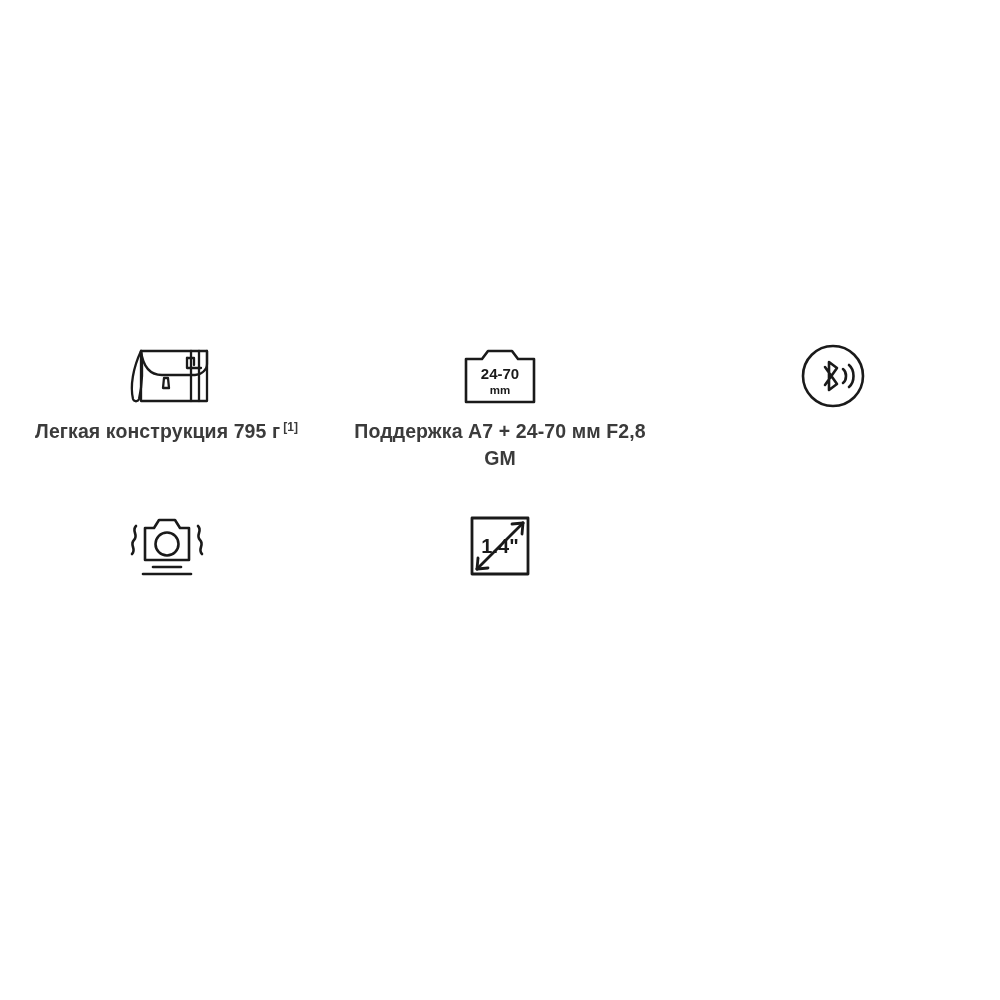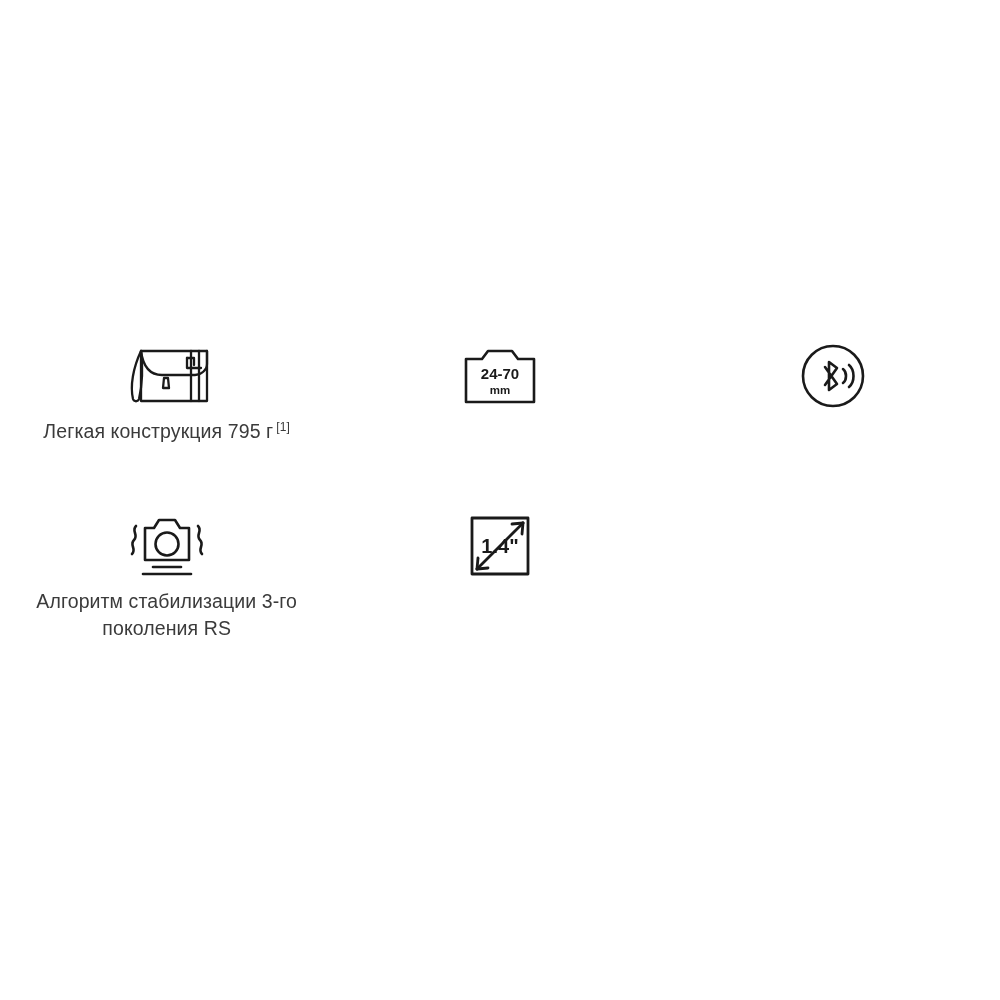--- a/index.html
+++ b/index.html
@@ -37,20 +37,21 @@
     justify-content: center;
   }
   .caption {
     margin-top: 6px;
     text-align: center;
     color: #3b3b3b;
     font-size: 19.5px;
     line-height: 27px;
     letter-spacing: 0.1px;
     max-width: 300px;
+    font-weight: bold;
   }
   .caption sup {
     font-size: 12px;
     vertical-align: super;
     line-height: 0;
     margin-left: 3px;
   }
   svg { display: block; }
 </style>
 </head>
@@ -77,20 +78,23 @@
   </div>
 
   <div class="feature-cell">
     <div class="icon-box">
       <svg width="72" height="56" viewBox="0 0 72 56" fill="none" stroke="#1a1a1a" stroke-width="2.6" stroke-linejoin="round" stroke-linecap="round">
         <path d="M2 54 V11 H18 L24 3 H48 L54 11 H70 V54 Z"></path>
         <text x="36" y="31" text-anchor="middle" font-family="&quot;Liberation Sans&quot;, sans-serif" font-size="15" font-weight="bold" fill="#1a1a1a" stroke="none">24-70</text>
         <text x="36" y="46" text-anchor="middle" font-family="&quot;Liberation Sans&quot;, sans-serif" font-size="11.5" font-weight="bold" fill="#1a1a1a" stroke="none">mm</text>
       </svg>
     </div>
+    <div class="caption">
+      <span>Поддержка A7 + 24-70 мм F2,8 GM</span>
+    </div>
   </div>
 
   <div class="feature-cell">
     <div class="icon-box">
       <svg width="64" height="64" viewBox="0 0 64 64" fill="none" stroke="#1a1a1a" stroke-width="2.6" stroke-linecap="round" stroke-linejoin="round">
         <circle cx="32" cy="32" r="30"></circle>
         <path d="M24 23 L36 40 L28 46 V18 L36 24 L24 41"></path>
         <path d="M42 25 C46 28 46 36 42 39"></path>
         <path d="M48 21 C54 26 54 38 48 43"></path>
       </svg>
@@ -101,23 +105,20 @@
     <div class="icon-box">
       <svg width="84" height="64" viewBox="0 0 84 64" fill="none" stroke="#1a1a1a" stroke-width="2.6" stroke-linecap="round" stroke-linejoin="round">
         <path d="M20 46 V14 H29 L34 6 H50 L55 14 H64 V46 Z"></path>
         <circle cx="42" cy="30" r="11.5"></circle>
         <path d="M11 12 C6 17 14 21 9 26 C4 31 12 35 7 40"></path>
         <path d="M73 12 C78 17 70 21 75 26 C80 31 72 35 77 40"></path>
         <path d="M28 53 H56"></path>
         <path d="M18 60 H66"></path>
       </svg>
     </div>
-    <div class="caption">
-      <span>Алгоритм стабилизации 3-го поколения RS</span>
-    </div>
   </div>
 
 
   <div class="feature-cell">
     <div class="icon-box">
       <svg width="60" height="60" viewBox="0 0 60 60" fill="none" stroke="#1a1a1a" stroke-width="2.8" stroke-linecap="round" stroke-linejoin="round">
         <rect x="2" y="2" width="56" height="56"></rect>
         <path d="M7 53 L53 7"></path>
         <path d="M53 7 L42 8"></path>
         <path d="M53 7 L52 18"></path>

